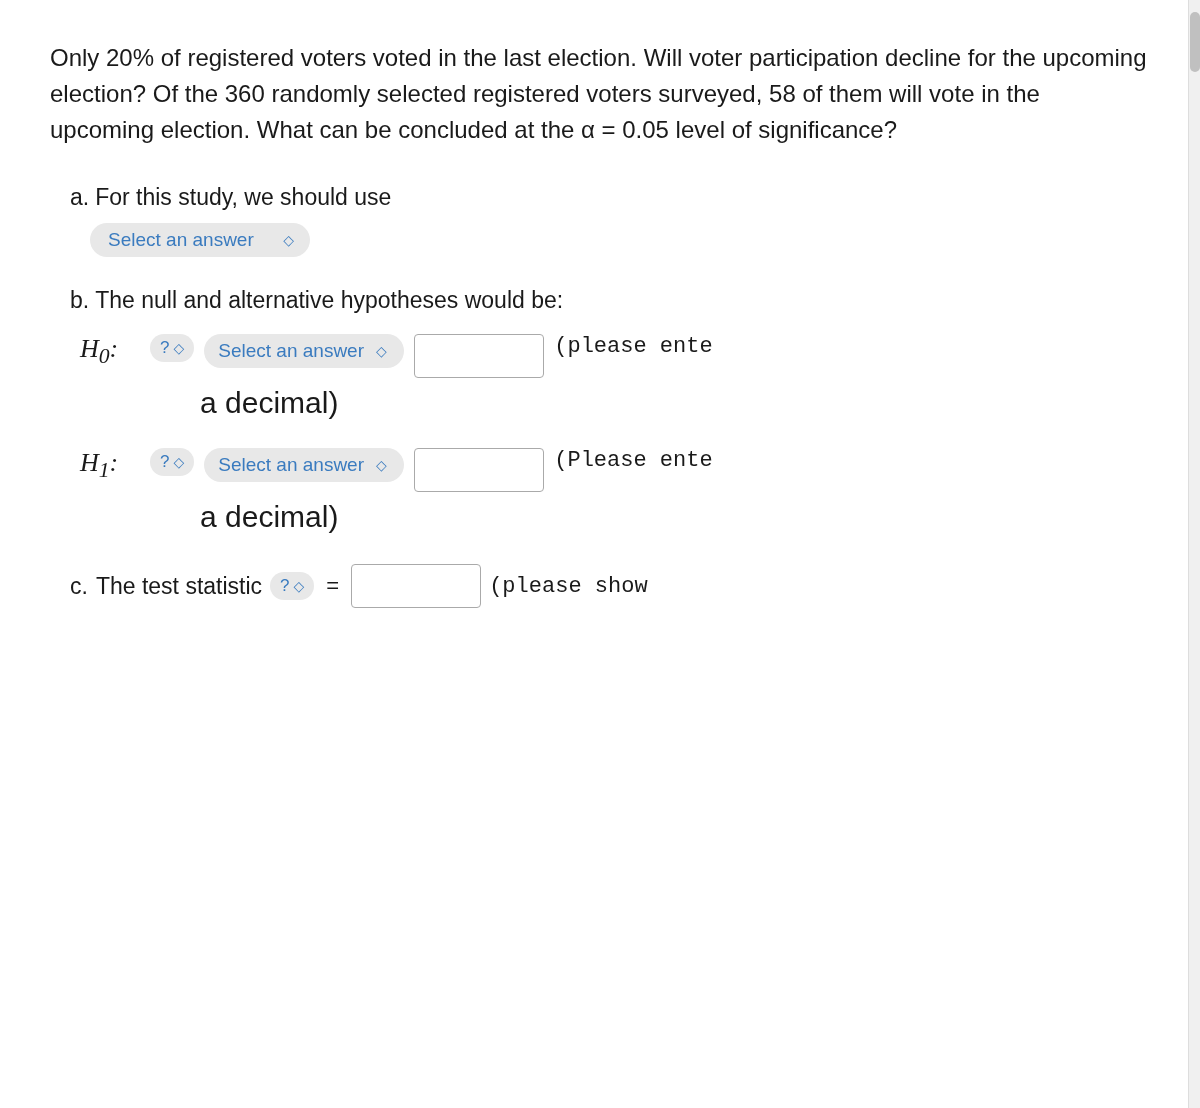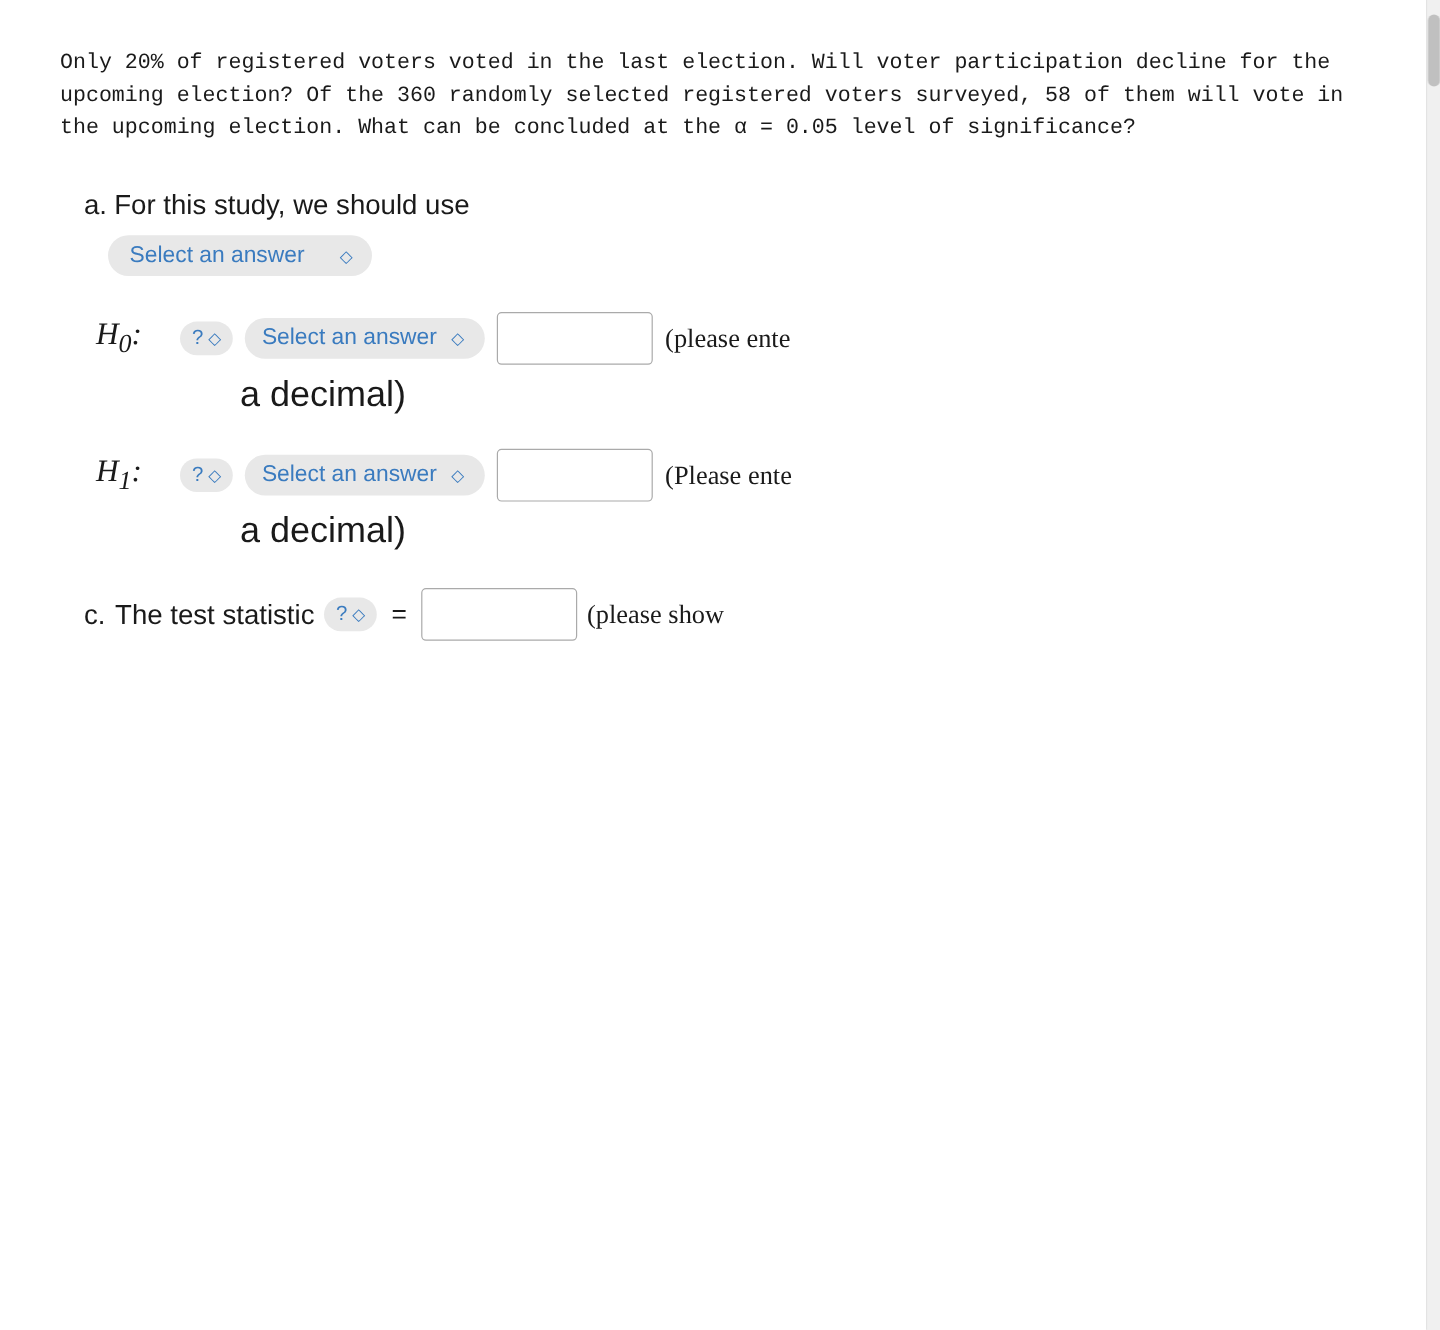--- a/index.html
+++ b/index.html
@@ -12,24 +12,24 @@
       background: #ffffff;
       font-family: 'Georgia', serif;
       font-size: 22px;
       color: #1a1a1a;
       padding: 40px 50px;
       max-width: 1200px;
       min-height: 1108px;
     }
 
     .problem-text {
-      font-size: 18px;
+      font-size: 24px;
       line-height: 1.5;
       margin-bottom: 36px;
-      font-family: Liberation Mono, monospace;
+      font-family: Liberation Sans, sans-serif;
     }
 
     .parts {
       padding-left: 20px;
     }
 
     .part {
       margin-bottom: 30px;
     }
 
@@ -77,21 +77,21 @@
     }
 
     .part-b-label {
       font-size: 23px;
       font-family: Arial, sans-serif;
       margin-bottom: 20px;
     }
 
     .hypothesis-row {
       display: flex;
-      align-items: center;
+      align-items: flex-start;
       gap: 10px;
       margin-bottom: 8px;
       flex-wrap: nowrap;
     }
 
     .hypothesis-label {
       font-size: 26px;
       font-family: 'Times New Roman', serif;
       font-style: italic;
       min-width: 60px;
@@ -136,21 +136,21 @@
       border: 1.5px solid #aaa;
       border-radius: 4px;
       background: #fff;
       font-size: 18px;
       padding: 4px 8px;
       font-family: Arial, sans-serif;
     }
 
     .parenthetical {
       font-size: 22px;
-      font-family: Liberation Serif, serif;
+      font-family: Liberation Mono, monospace;
       color: #1a1a1a;
       white-space: nowrap;
     }
 
     .decimal-note {
       font-size: 30px;
       font-family: Arial, sans-serif;
       margin-top: 4px;
       padding-left: 120px;
     }
@@ -229,20 +229,24 @@
     </div>
     <div class="part-a-select-row">
       <div class="select-dropdown">
         <span>Select an answer</span>
         <span class="chevron" style="font-size: 14px;">◇</span>
       </div>
     </div>
   </div>
 
   <div class="part">
+    <div class="part-b-label">
+      <span>b.</span>
+      <span>The null and alternative hypotheses would be:</span>
+    </div>
 
     <div class="part-b-content">
 
       <div class="part-b-hypothesis-block">
         <div class="hypothesis-row">
           <span class="hypothesis-label"><i>H</i><sub>0</sub>:</span>
           <div class="question-select">
             <span>?</span>
             <span style="color: rgb(58, 123, 191); font-size: 14px;">◇</span>
           </div>

